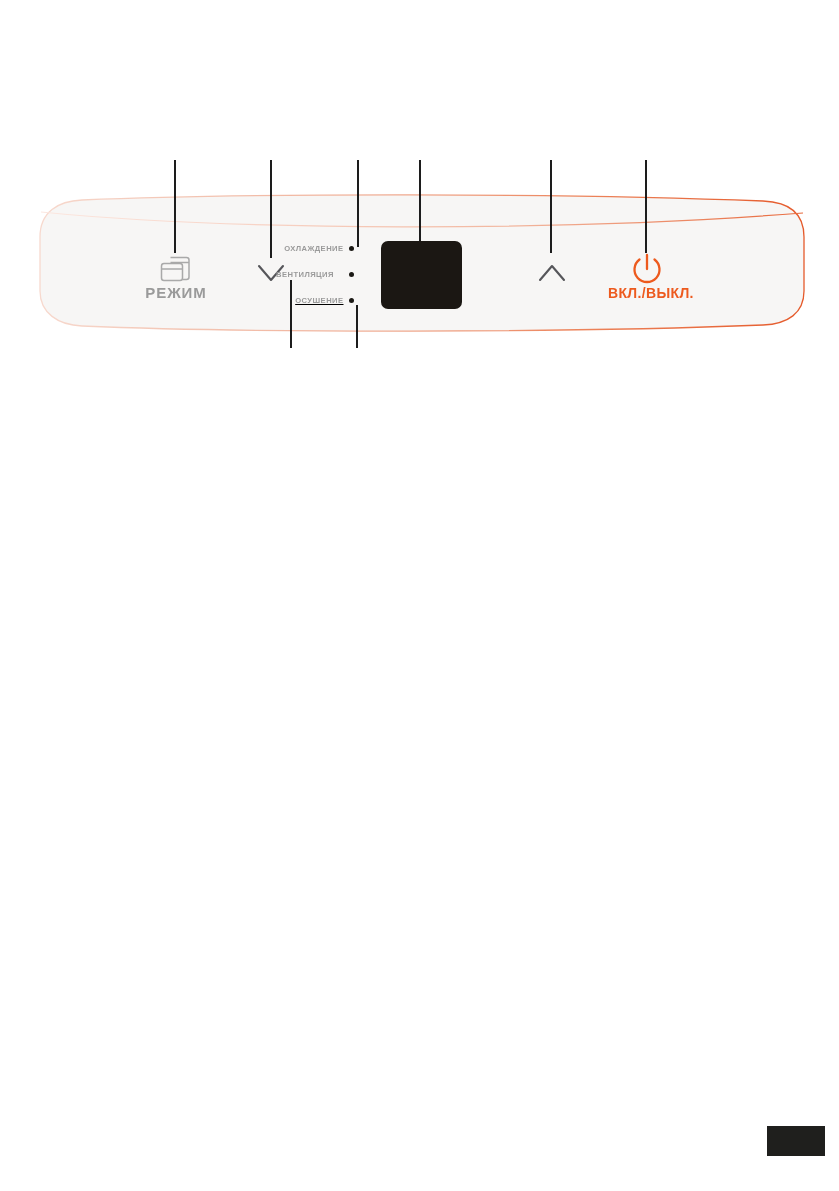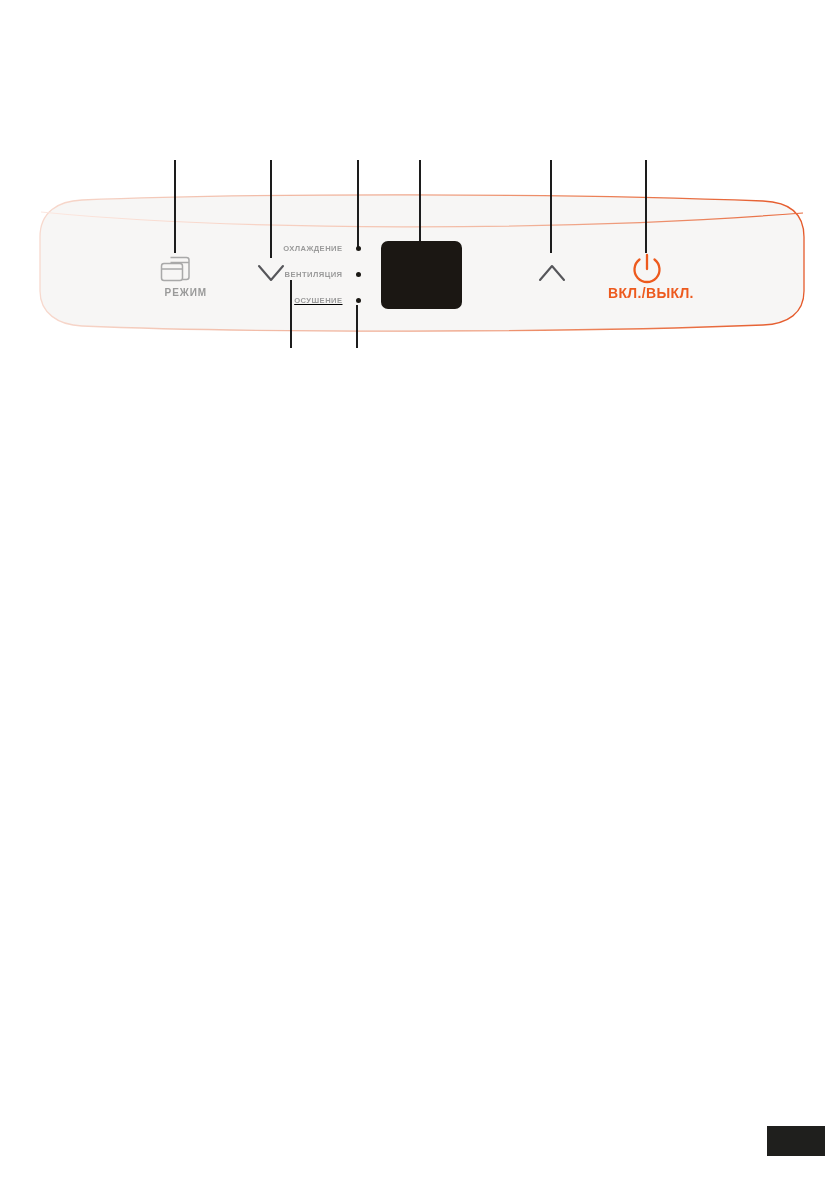--- a/index.html
+++ b/index.html
@@ -63,26 +63,25 @@
   }
   #mode-icon-wrap {
     width: 62px;
     height: 32px;
     display: flex;
     align-items: center;
     justify-content: center;
   }
   #mode-label {
     margin-top: 4px;
-    font-size: 10px;
+    font-size: 15px;
     font-weight: bold;
     letter-spacing: 0.9px;
     color: #9a9a9a;
     line-height: 12px;
-    text-align: right;
   }
 
   
   #down-button {
     left: 252px;
     top: 261px;
     width: 38px;
     height: 22px;
     display: flex;
     align-items: center;
@@ -101,41 +100,40 @@
   }
 
   
   .indicator-row {
     position: absolute;
     height: 13px;
     display: flex;
     align-items: center;
     justify-content: flex-end;
     width: 78px;
-    left: 283px;
-    gap: 8px;
+    left: 276px;
   }
   .indicator-label {
     font-size: 7.6px;
     font-weight: bold;
     letter-spacing: 0.45px;
     color: #9a9a9a;
     white-space: nowrap;
     line-height: 9px;
   }
   .indicator-dot {
     width: 5.5px;
     height: 5.5px;
     border-radius: 50%;
     background: #1b1915;
     margin-left: 5px;
     flex: 0 0 auto;
   }
   #indicator-cool   { top: 242px; }
-  #indicator-fan    { top: 268px; }
+  #indicator-fan    { top: 268px; justify-content: space-between; }
   #indicator-dry    { top: 294px; text-decoration: underline; }
 
   
   #display-screen {
     left: 381px;
     top: 241px;
     width: 81px;
     height: 68px;
     background: #1b1713;
     border-radius: 7px;

